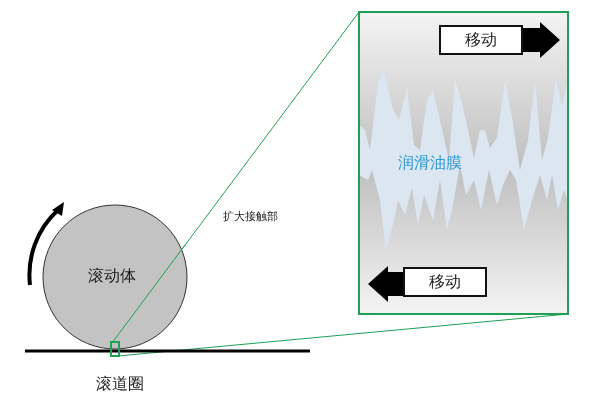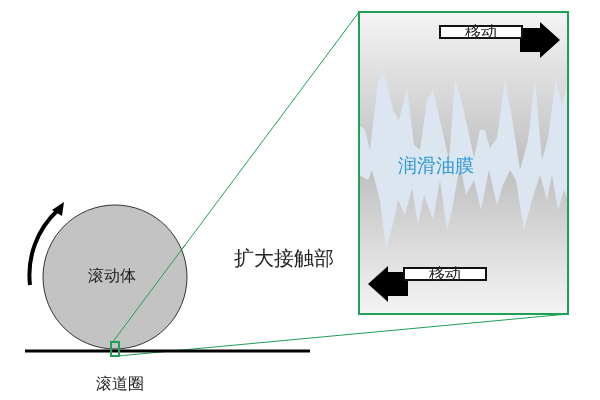--- a/index.html
+++ b/index.html
@@ -1,24 +1,24 @@
 <!DOCTYPE html>
 <html><head>
   <meta charset="utf-8">
   <style>
     html, body { margin: 0; padding: 0; background: #ffffff; }
     body { width: 600px; height: 400px; position: relative; overflow: hidden;
            font-family: "DejaVu Sans", "Liberation Sans", sans-serif; }
     svg.main { position: absolute; left: 0; top: 0; }
     .label { position: absolute; color: #222222; font-size: 16px; white-space: nowrap; }
     .move-box { position: absolute; background: #ffffff; border: 2px solid #111111;
-                width: 84px; height: 14px; box-sizing: border-box;
+                width: 84px; height: 30px; box-sizing: border-box;
                 display: flex; align-items: center; justify-content: center;
                 font-size: 16px; color: #222; }
-    .film-label { position: absolute; color: #2E9BD6; font-size: 19px; white-space: nowrap; }
+    .film-label { position: absolute; color: #2E9BD6; font-size: 16px; white-space: nowrap; }
   </style>
 </head>
 <body>
 
 <svg class="main" width="600" height="400" viewBox="0 0 600 400">
   <defs>
     <linearGradient id="topGrad" x1="0" y1="0" x2="0" y2="1">
       <stop offset="0" stop-color="#F4F4F4"></stop>
       <stop offset="1" stop-color="#BEBEBE"></stop>
     </linearGradient>
@@ -56,21 +56,21 @@
   <line x1="112" y1="343" x2="185" y2="245" stroke="#1FA055" stroke-width="1"></line>
 
   <rect x="111" y="342" width="8" height="14" fill="none" stroke="#1FA055" stroke-width="2"></rect>
 
   <path d="M 30 285 A 88 88 0 0 1 58 210" fill="none" stroke="#000000" stroke-width="4"></path>
   <polygon points="64,202 52,210 62,216" fill="#000000"></polygon>
 </svg>
 
 <div class="label" style="left:88px; top:266px;font-family:Liberation Mono, monospace;">滚动体</div>
 <div class="label" style="left:96px; top:374px;">滚道圈</div>
-<div class="label" style="left:234px; top:209px; font-size:20px;margin-top:36px;">扩大接触部</div>
+<div class="label" style="left:223px; top:209px; font-size:11px;">扩大接触部</div>
 <div class="film-label" style="left:398px; top:153px;">润滑油膜</div>
 
 <div class="move-box" style="left:439px; top:25px;">
   <span>移动</span>
 </div>
 <div class="move-box" style="left:403px; top:267px;">
   <span>移动</span>
 </div>
 
 </body></html>

